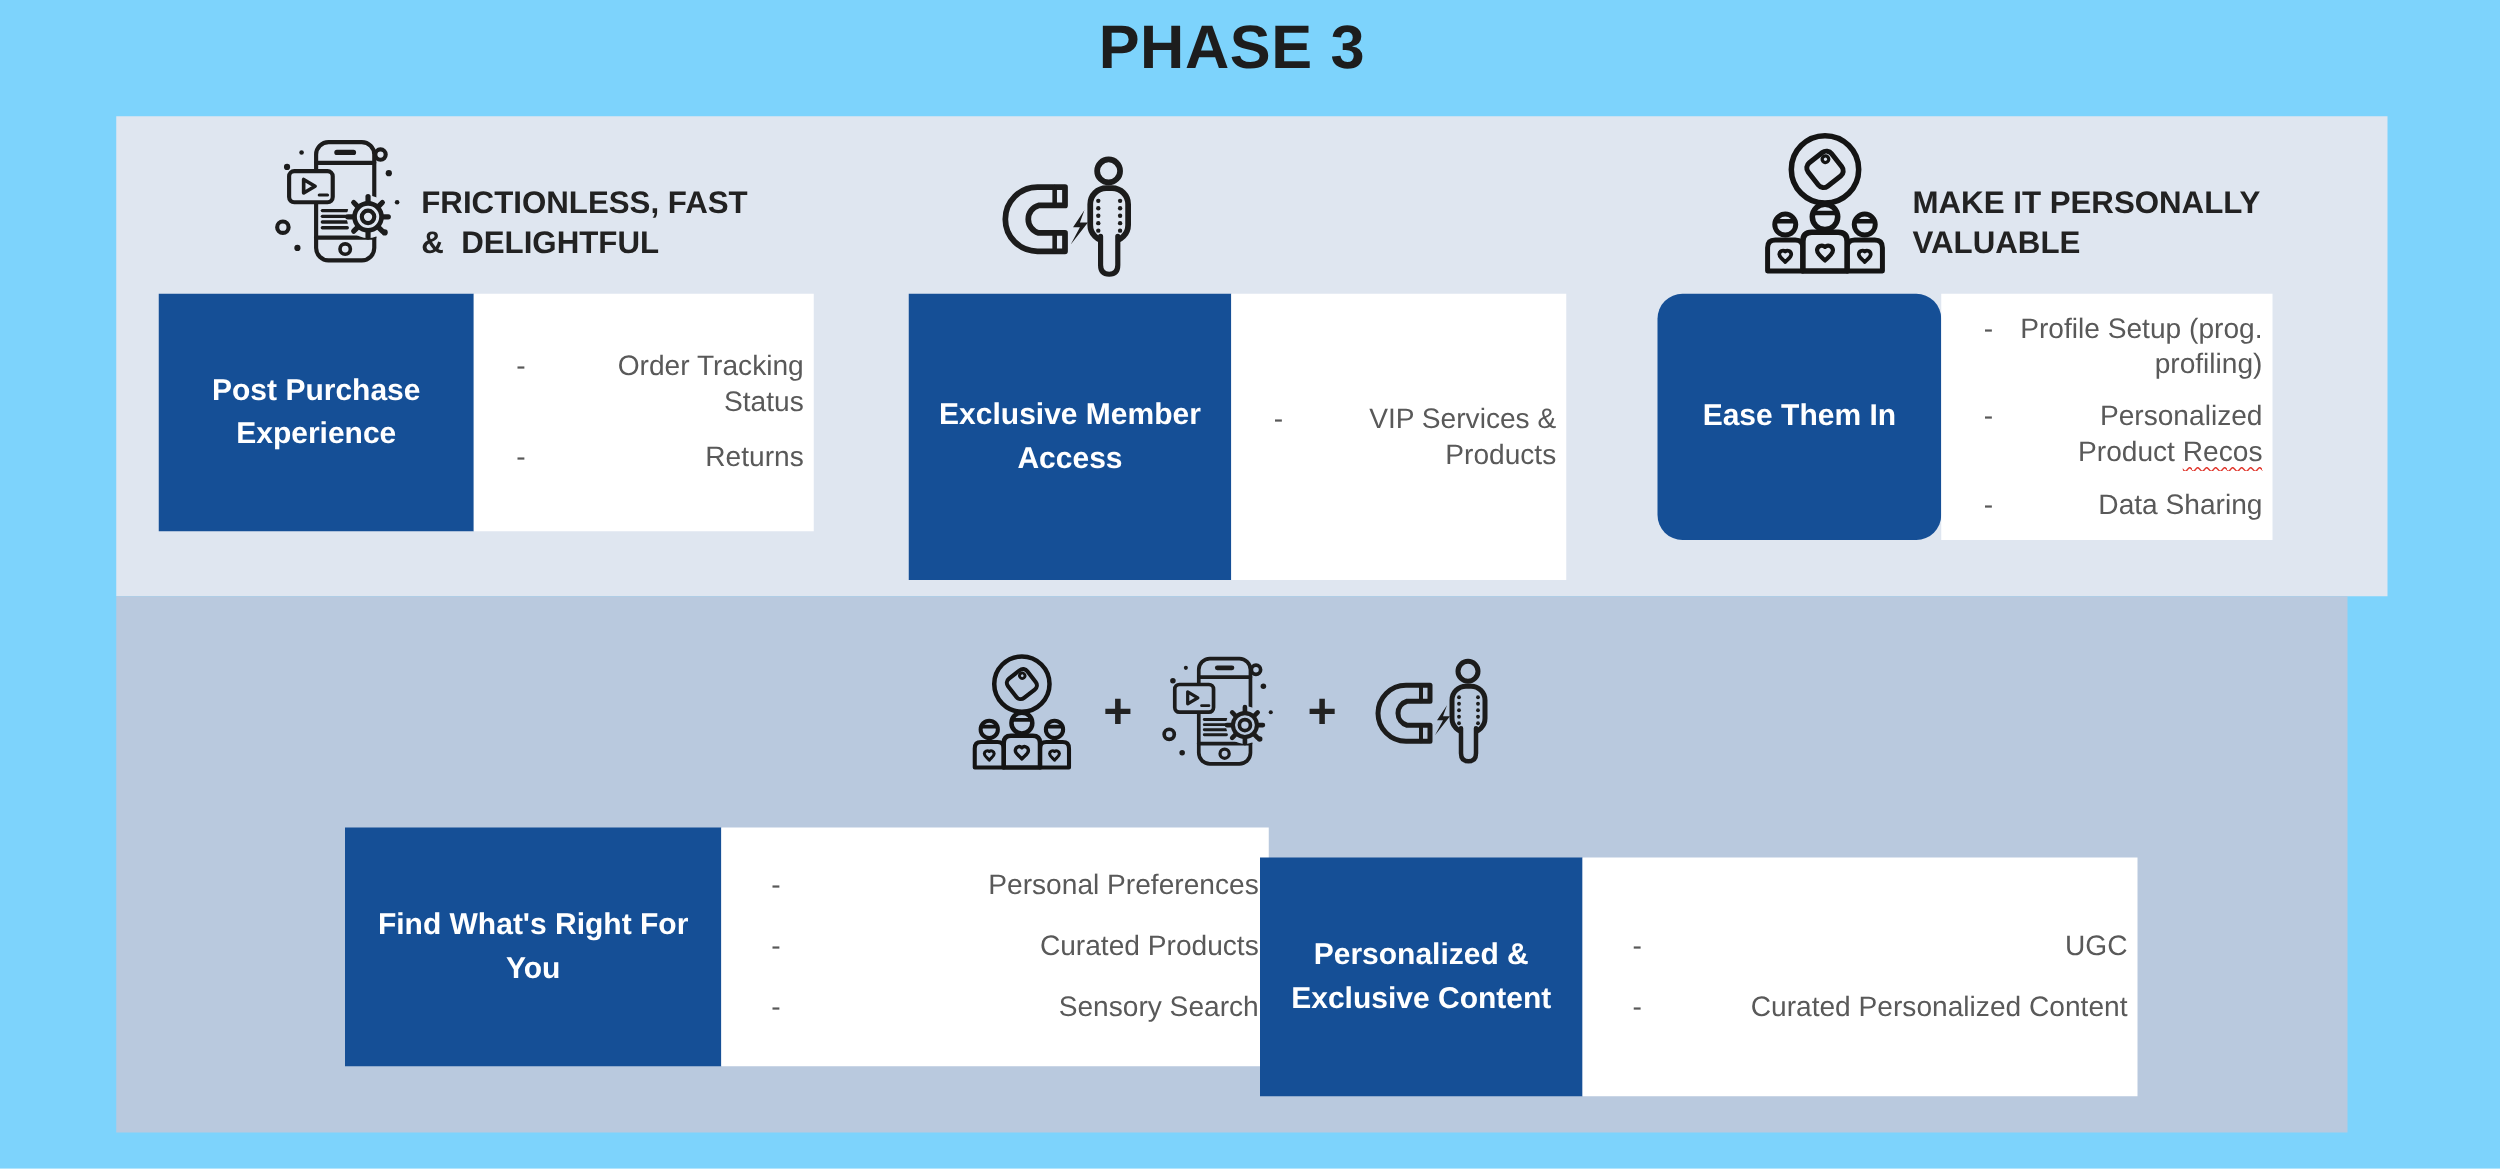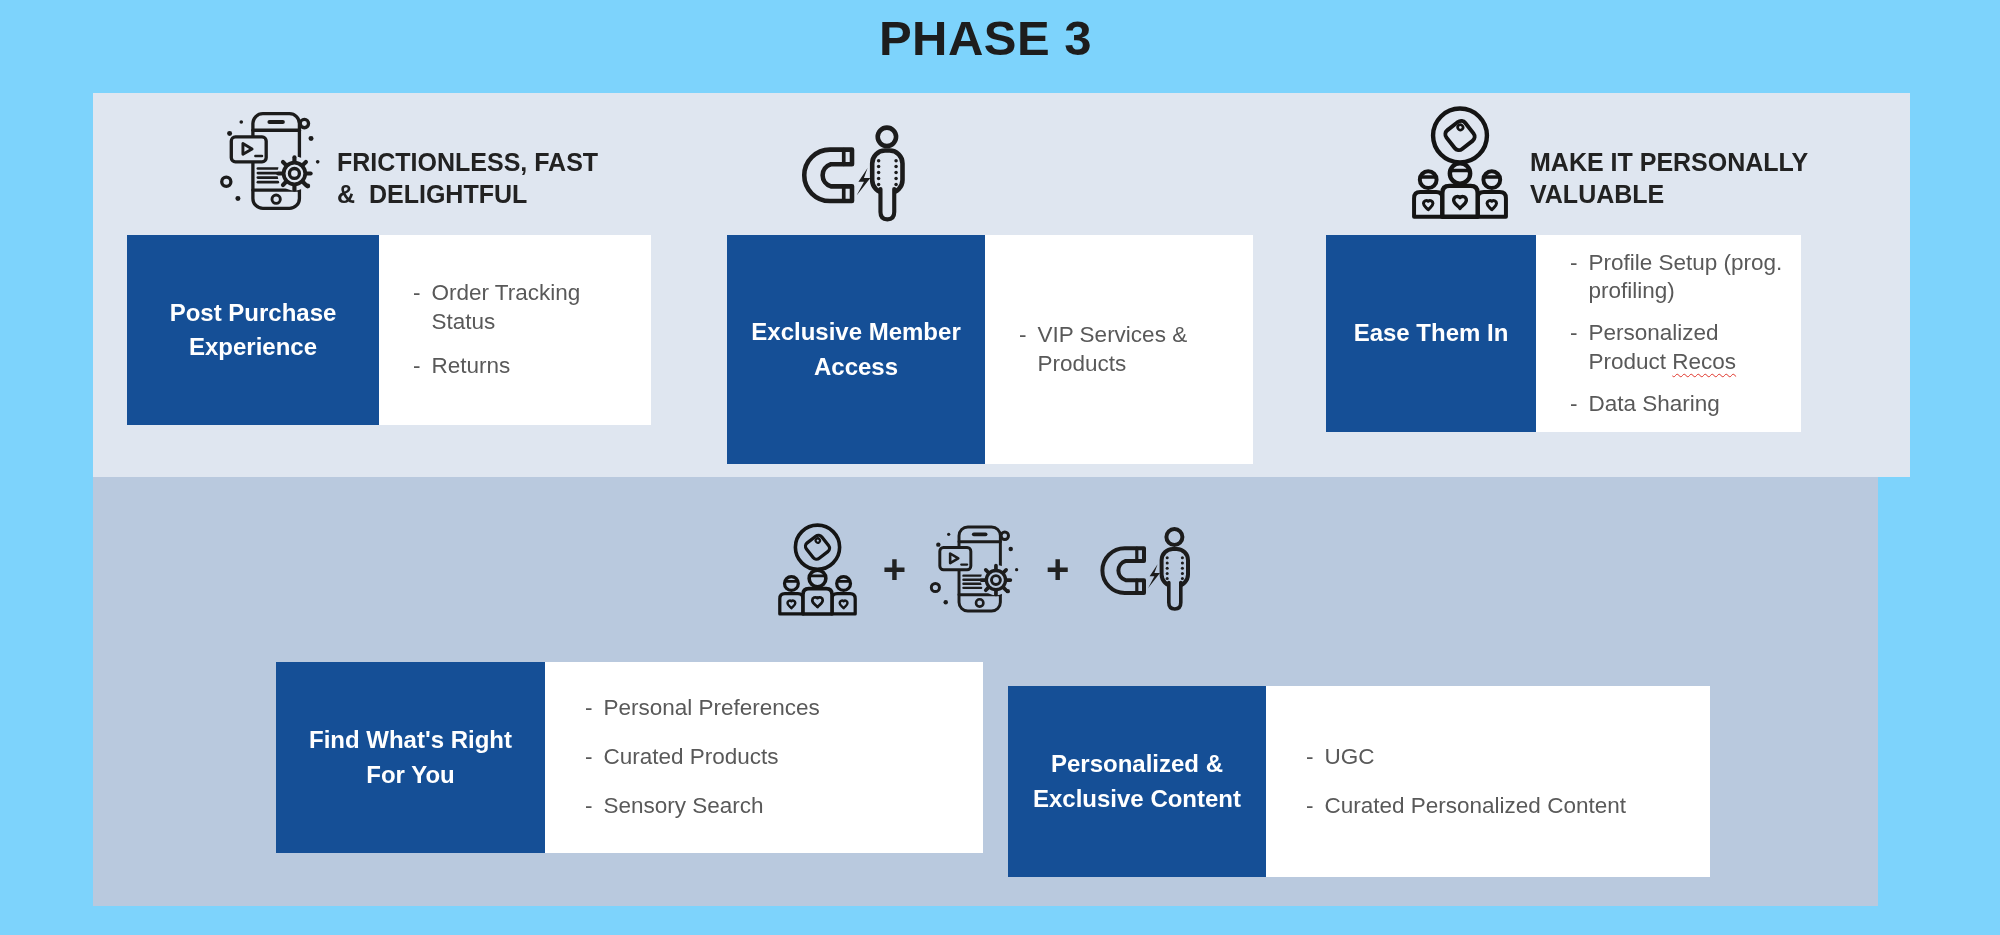--- a/index.html
+++ b/index.html
@@ -25,21 +25,21 @@
   .card-blue{
     background:#154F96;color:#ffffff;display:flex;align-items:center;justify-content:center;
     text-align:center;font-weight:700;font-size:24px;line-height:1.42;box-sizing:border-box;padding:0 18px;
   }
   .card-white{
     background:#ffffff;display:flex;flex-direction:column;justify-content:center;
     box-sizing:border-box;padding:16px 8px 16px 34px;row-gap:15px;
   }
   .bullet{display:flex;column-gap:11px;font-size:22.5px;line-height:1.28;color:#595959;}
   .bullet .dash{flex:0 0 auto;}
-  .bullet .btext{flex:1 1 auto;}
+  .bullet .btext{flex:1 1 auto;text-align:right;}
   .squiggle{
     text-decoration-line:underline;text-decoration-style:wavy;
     text-decoration-color:#E0352B;text-decoration-thickness:1px;text-underline-offset:4px;
   }
 
   .formula-row{
     position:absolute;left:0;top:36px;width:100%;height:112px;
     display:flex;align-items:center;justify-content:center;column-gap:22px;
   }
   .formula-icon{display:block;}
@@ -188,21 +188,21 @@
       <div class="card-blue" style="width:258px;">Exclusive Member Access</div>
       <div class="card-white" style="width:268px;">
         <div class="bullet">
           <span class="dash">-</span>
           <span class="btext">VIP Services &amp; Products</span>
         </div>
       </div>
     </div>
 
     <div class="card" style="left:1233px;top:142px;height:197px;">
-      <div class="card-blue" style="width:210px;">Ease Them In</div>
+      <div class="card-blue" style="width:227px;border-radius:20px;">Ease Them In</div>
       <div class="card-white" style="width:265px;row-gap:13px;">
         <div class="bullet">
           <span class="dash">-</span>
           <span class="btext">Profile Setup (prog. profiling)</span>
         </div>
         <div class="bullet">
           <span class="dash">-</span>
           <span class="btext"><span>Personalized Product</span> <span class="squiggle">Recos</span></span>
         </div>
         <div class="bullet">
@@ -225,21 +225,21 @@
         </svg>
       <span class="plus-sign">+</span>
       <svg class="formula-icon" style="width:106px;height:88px;" viewBox="0 0 132 110">
           <use href="#sym-magnet"></use>
         </svg>
     </div>
 
     <div class="bottom-cards">
 
       <div class="card" style="left:183px;top:185px;height:191px;">
-        <div class="card-blue" style="width:269px;">Find What's Right For You</div>
+        <div class="card-blue" style="width:301px;">Find What's Right For You</div>
         <div class="card-white" style="width:438px;">
           <div class="bullet">
             <span class="dash">-</span>
             <span class="btext">Personal Preferences</span>
           </div>
           <div class="bullet">
             <span class="dash">-</span>
             <span class="btext">Curated Products</span>
           </div>
           <div class="bullet">

